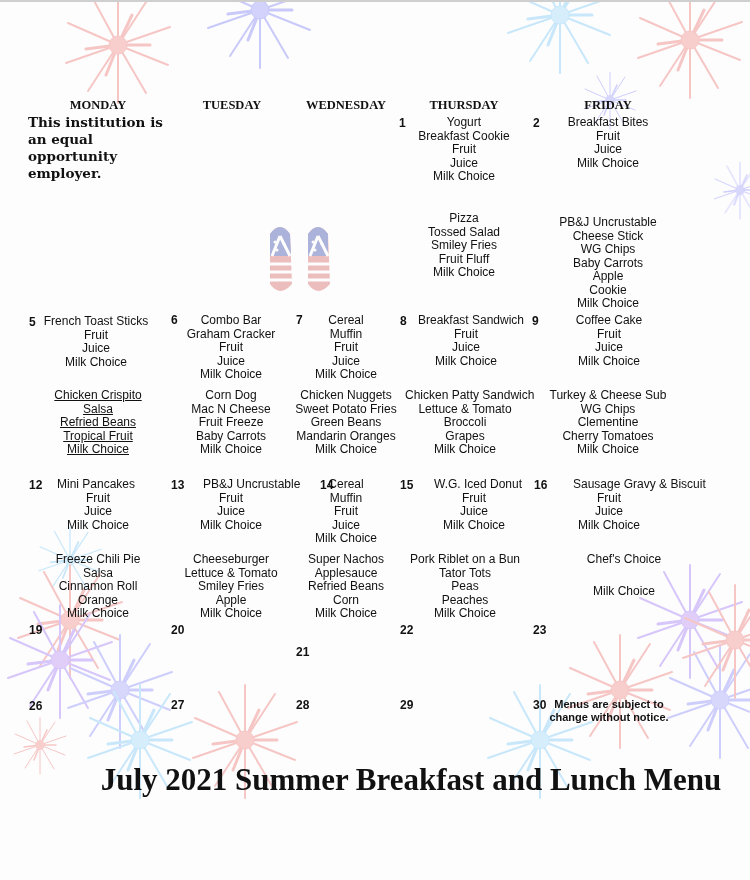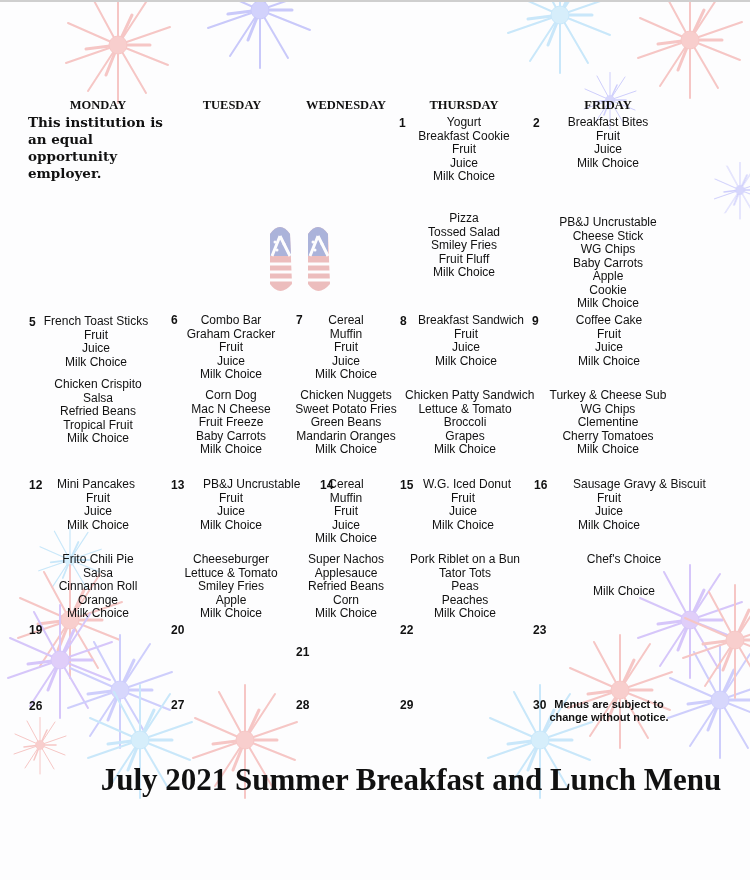--- a/index.html
+++ b/index.html
@@ -161,21 +161,21 @@
   <div>Milk Choice</div>
 </div>
 <div class="num" style="left:532px;top:314px;">9</div>
 <div class="cell" style="left:549px;top:314px;width:120px;">
   <div>Coffee Cake</div>
   <div>Fruit</div>
   <div>Juice</div>
   <div>Milk Choice</div>
 </div>
 
-<div class="cell" style="left:38px;top:378px;width:120px;">
+<div class="cell" style="left:38px;top:389px;width:120px;text-decoration:underline;">
   <div>Chicken Crispito</div>
   <div>Salsa</div>
   <div>Refried Beans</div>
   <div>Tropical Fruit</div>
   <div>Milk Choice</div>
 </div>
 <div class="cell" style="left:171px;top:389px;width:120px;">
   <div>Corn Dog</div>
   <div>Mac N Cheese</div>
   <div>Fruit Freeze</div>
@@ -220,36 +220,36 @@
 </div>
 <div class="num" style="left:294px;top:478px;margin-left:26px;">14</div>
 <div class="cell" style="left:286px;top:478px;width:120px;">
   <div>Cereal</div>
   <div>Muffin</div>
   <div>Fruit</div>
   <div>Juice</div>
   <div>Milk Choice</div>
 </div>
 <div class="num" style="left:400px;top:478px;">15</div>
-<div class="cell" style="left:403px;top:478px;width:120px;">
+<div class="cell" style="left:414px;top:478px;width:120px;">
   <div style="padding-left:8px">W.G. Iced Donut</div>
   <div>Fruit</div>
   <div>Juice</div>
   <div>Milk Choice</div>
 </div>
 <div class="num" style="left:534px;top:478px;">16</div>
 <div class="cell" style="left:549px;top:478px;width:120px;">
   <div style="padding-left:24px">Sausage Gravy &amp; Biscuit</div>
   <div>Fruit</div>
   <div>Juice</div>
   <div>Milk Choice</div>
 </div>
 
 <div class="cell" style="left:38px;top:553px;width:120px;">
-  <div>Frito Chili Pie</div>
+  <div>Freeze Chili Pie</div>
   <div>Salsa</div>
   <div>Cinnamon Roll</div>
   <div>Orange</div>
   <div>Milk Choice</div>
 </div>
 <div class="cell" style="left:171px;top:553px;width:120px;">
   <div>Cheeseburger</div>
   <div>Lettuce &amp; Tomato</div>
   <div>Smiley Fries</div>
   <div>Apple</div>

